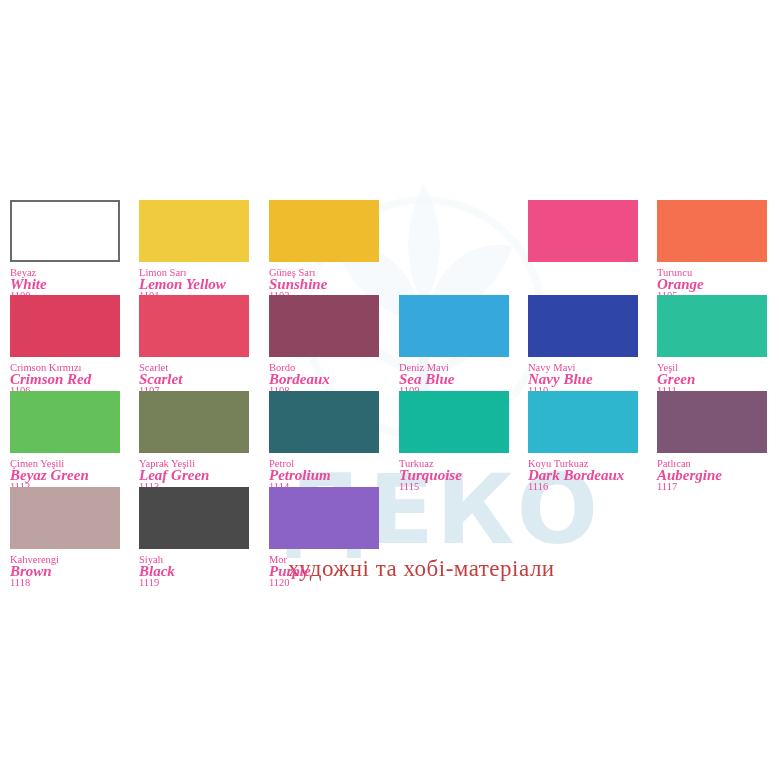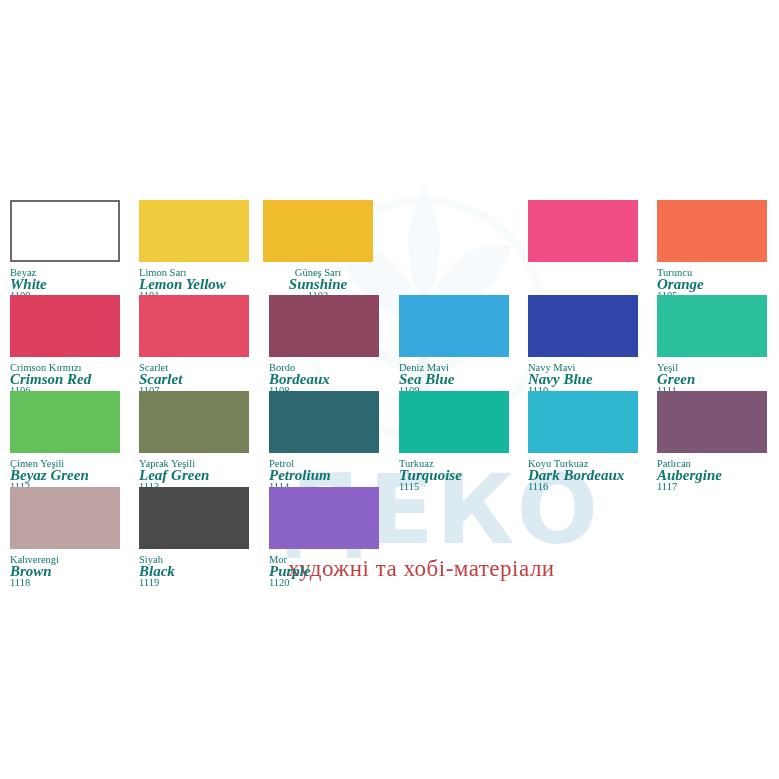--- a/index.html
+++ b/index.html
@@ -82,21 +82,21 @@
     height: 62px;
     box-sizing: border-box;
     position: relative;
   }
   .swatch-chip.outlined {
     border: 2px solid #6b6b6b;
     background: #ffffff;
   }
   .swatch-labels {
     padding-top: 5px;
-    color: #0f766e;
+    color: #ec4899;
   }
   .label-tr {
     font-family: "Liberation Serif", serif;
     font-size: 10.5px;
     line-height: 11.5px;
     white-space: nowrap;
   }
   .label-en {
     font-family: "Liberation Serif", serif;
     font-style: italic;
@@ -143,21 +143,21 @@
         </div>
       </div>
       <div class="swatch-cell" style="left: 139px; top: 200px;">
         <div class="swatch-chip" style="background: rgb(240, 203, 62);"></div>
         <div class="swatch-labels">
           <div class="label-tr">Limon Sarı</div>
           <div class="label-en">Lemon Yellow</div>
           <div class="label-code">1101</div>
         </div>
       </div>
-      <div class="swatch-cell" style="left: 263px; top: 200px; text-align: center;">
+      <div class="swatch-cell" style="left: 269px; top: 200px;">
         <div class="swatch-chip" style="background: rgb(238, 188, 44);"></div>
         <div class="swatch-labels">
           <div class="label-tr">Güneş Sarı</div>
           <div class="label-en">Sunshine</div>
           <div class="label-code">1102</div>
         </div>
       </div>
       <div class="swatch-cell" style="left: 528px; top: 200px;">
         <div class="swatch-chip" style="background: rgb(238, 78, 133);"></div>
       </div>

